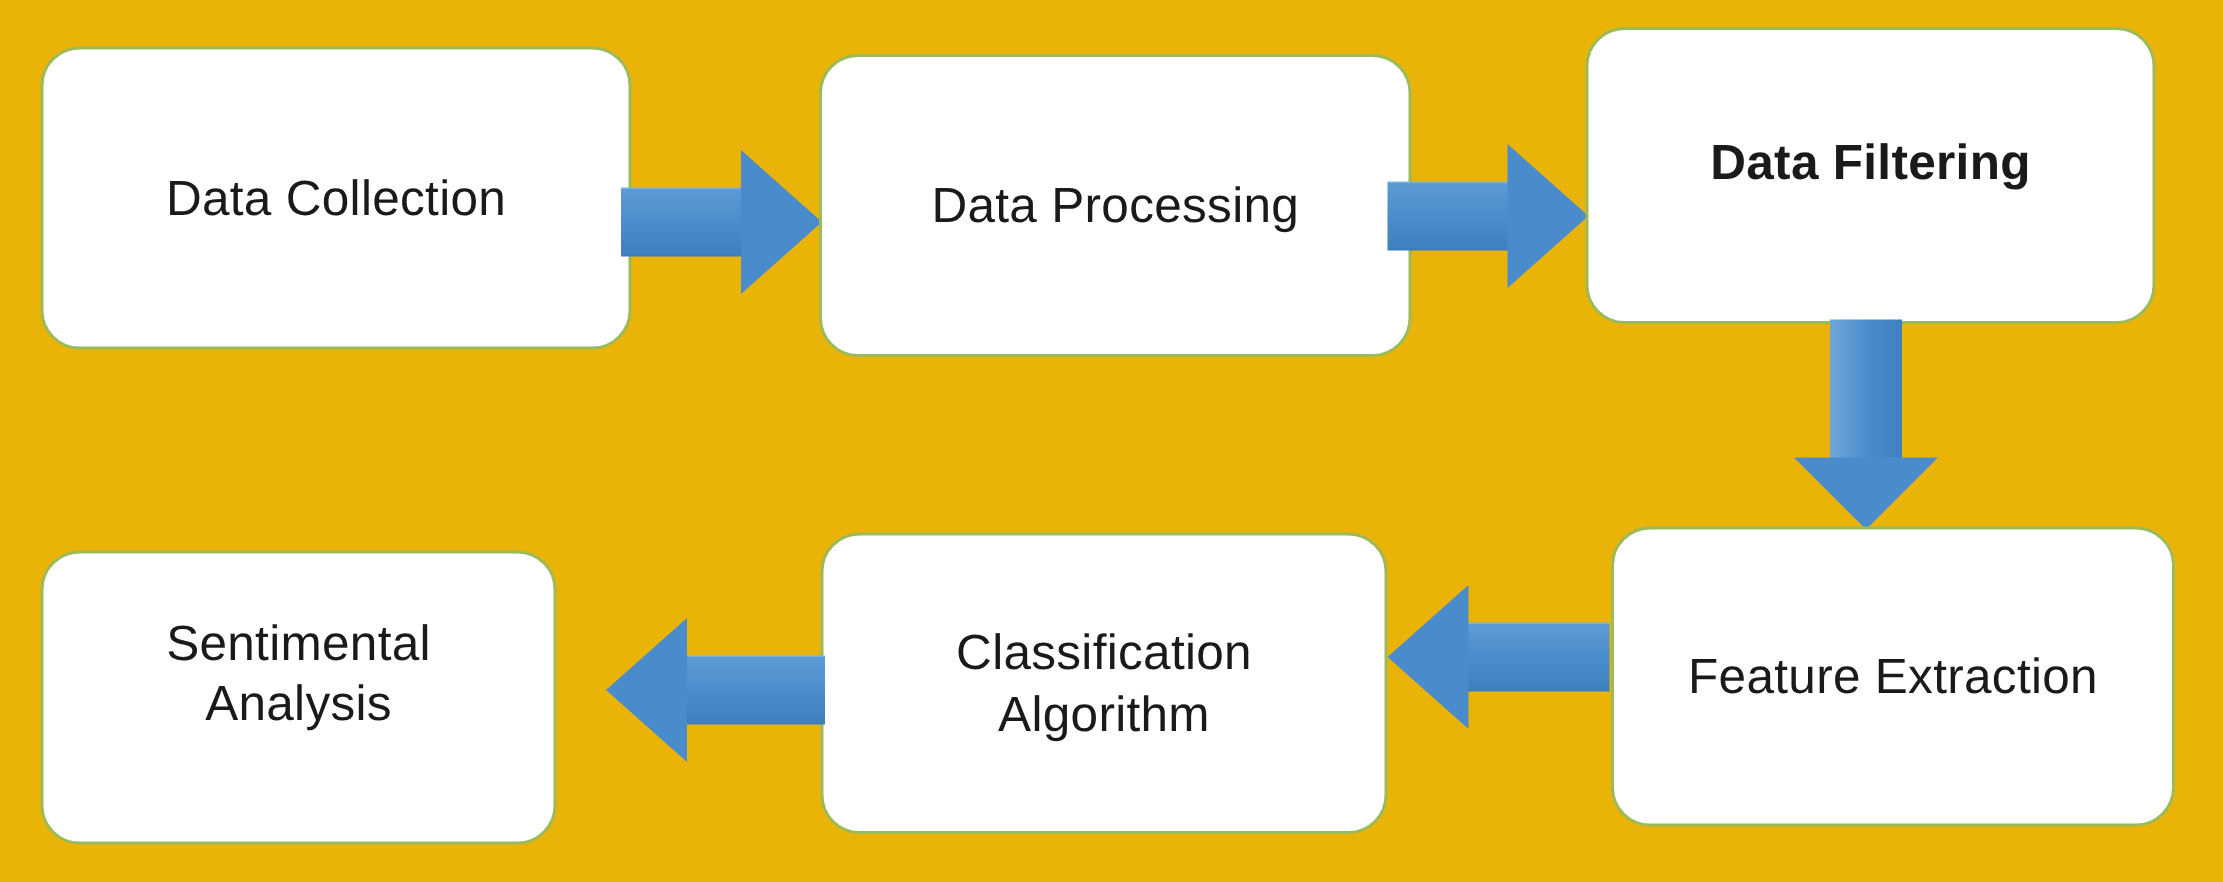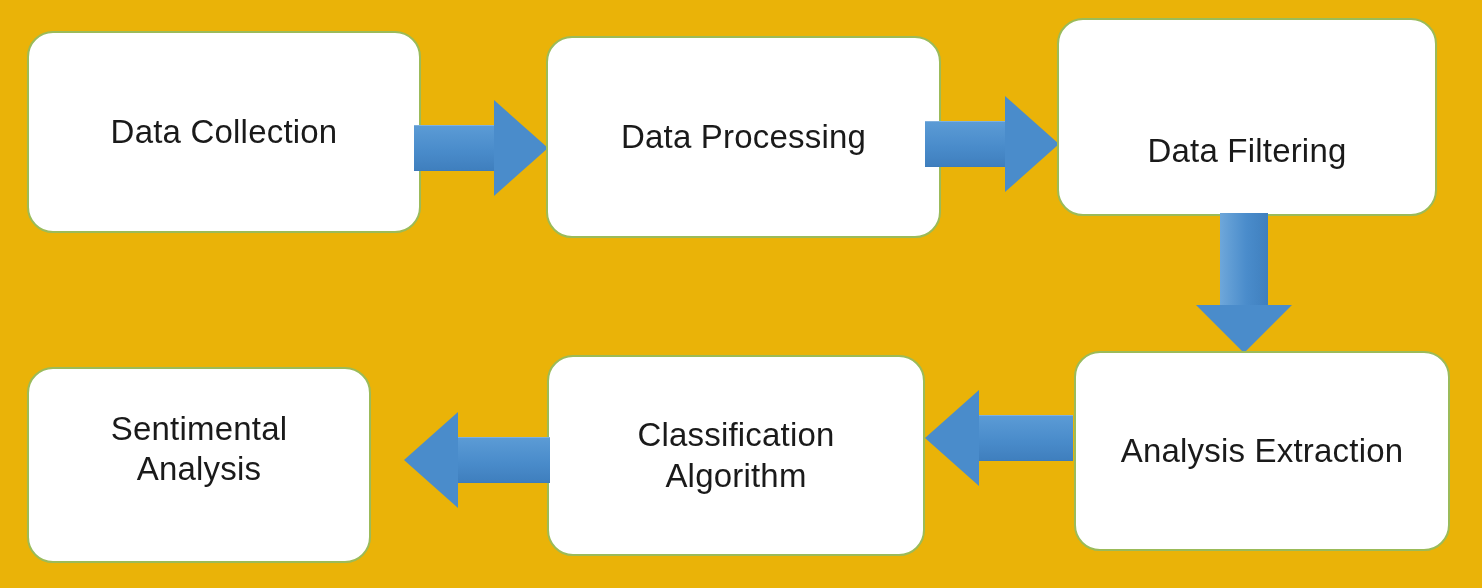--- a/index.html
+++ b/index.html
@@ -34,21 +34,21 @@
     line-height: 1.22;
     letter-spacing: 0.2px;
     padding: 0 10px;
   }
   .node .label { display: block; white-space: pre-line; }
 
   
   #node-data-collection   { left: 27px;   top: 31px;  width: 394px; height: 202px; }
   #node-data-processing   { left: 546px;  top: 36px;  width: 395px; height: 202px; }
   #node-data-filtering    { left: 1057px; top: 18px;  width: 380px; height: 198px;
-                            align-items: center; padding-top: 68px; }
+                            align-items: flex-start; padding-top: 68px; font-weight: bold; }
   #node-feature-extraction{ left: 1074px; top: 351px; width: 376px; height: 200px; }
   #node-classification    { left: 547px;  top: 355px; width: 378px; height: 201px;
                             align-items: center; }
   #node-sentimental       { left: 27px;   top: 367px; width: 344px; height: 196px;
                             align-items: flex-start; padding-top: 40px; }
 
   
   .arrow { position: absolute; }
 
   .arrow-h { display: block; }
@@ -127,21 +127,21 @@
   <div class="node" id="node-data-filtering">
     <span class="label">Data Filtering</span>
   </div>
 
   <div class="arrow arrow-v arrow-down" id="arrow-filtering-to-feature">
     <span class="shaft-v"></span>
     <span class="head-v"></span>
   </div>
 
   <div class="node" id="node-feature-extraction">
-    <span class="label">Analysis Extraction</span>
+    <span class="label">Feature Extraction</span>
   </div>
 
   <div class="arrow arrow-h arrow-left" id="arrow-feature-to-classification">
     <span class="shaft"></span>
     <span class="head"></span>
   </div>
 
   <div class="node" id="node-classification">
     <span class="label">Classification
 Algorithm</span>

